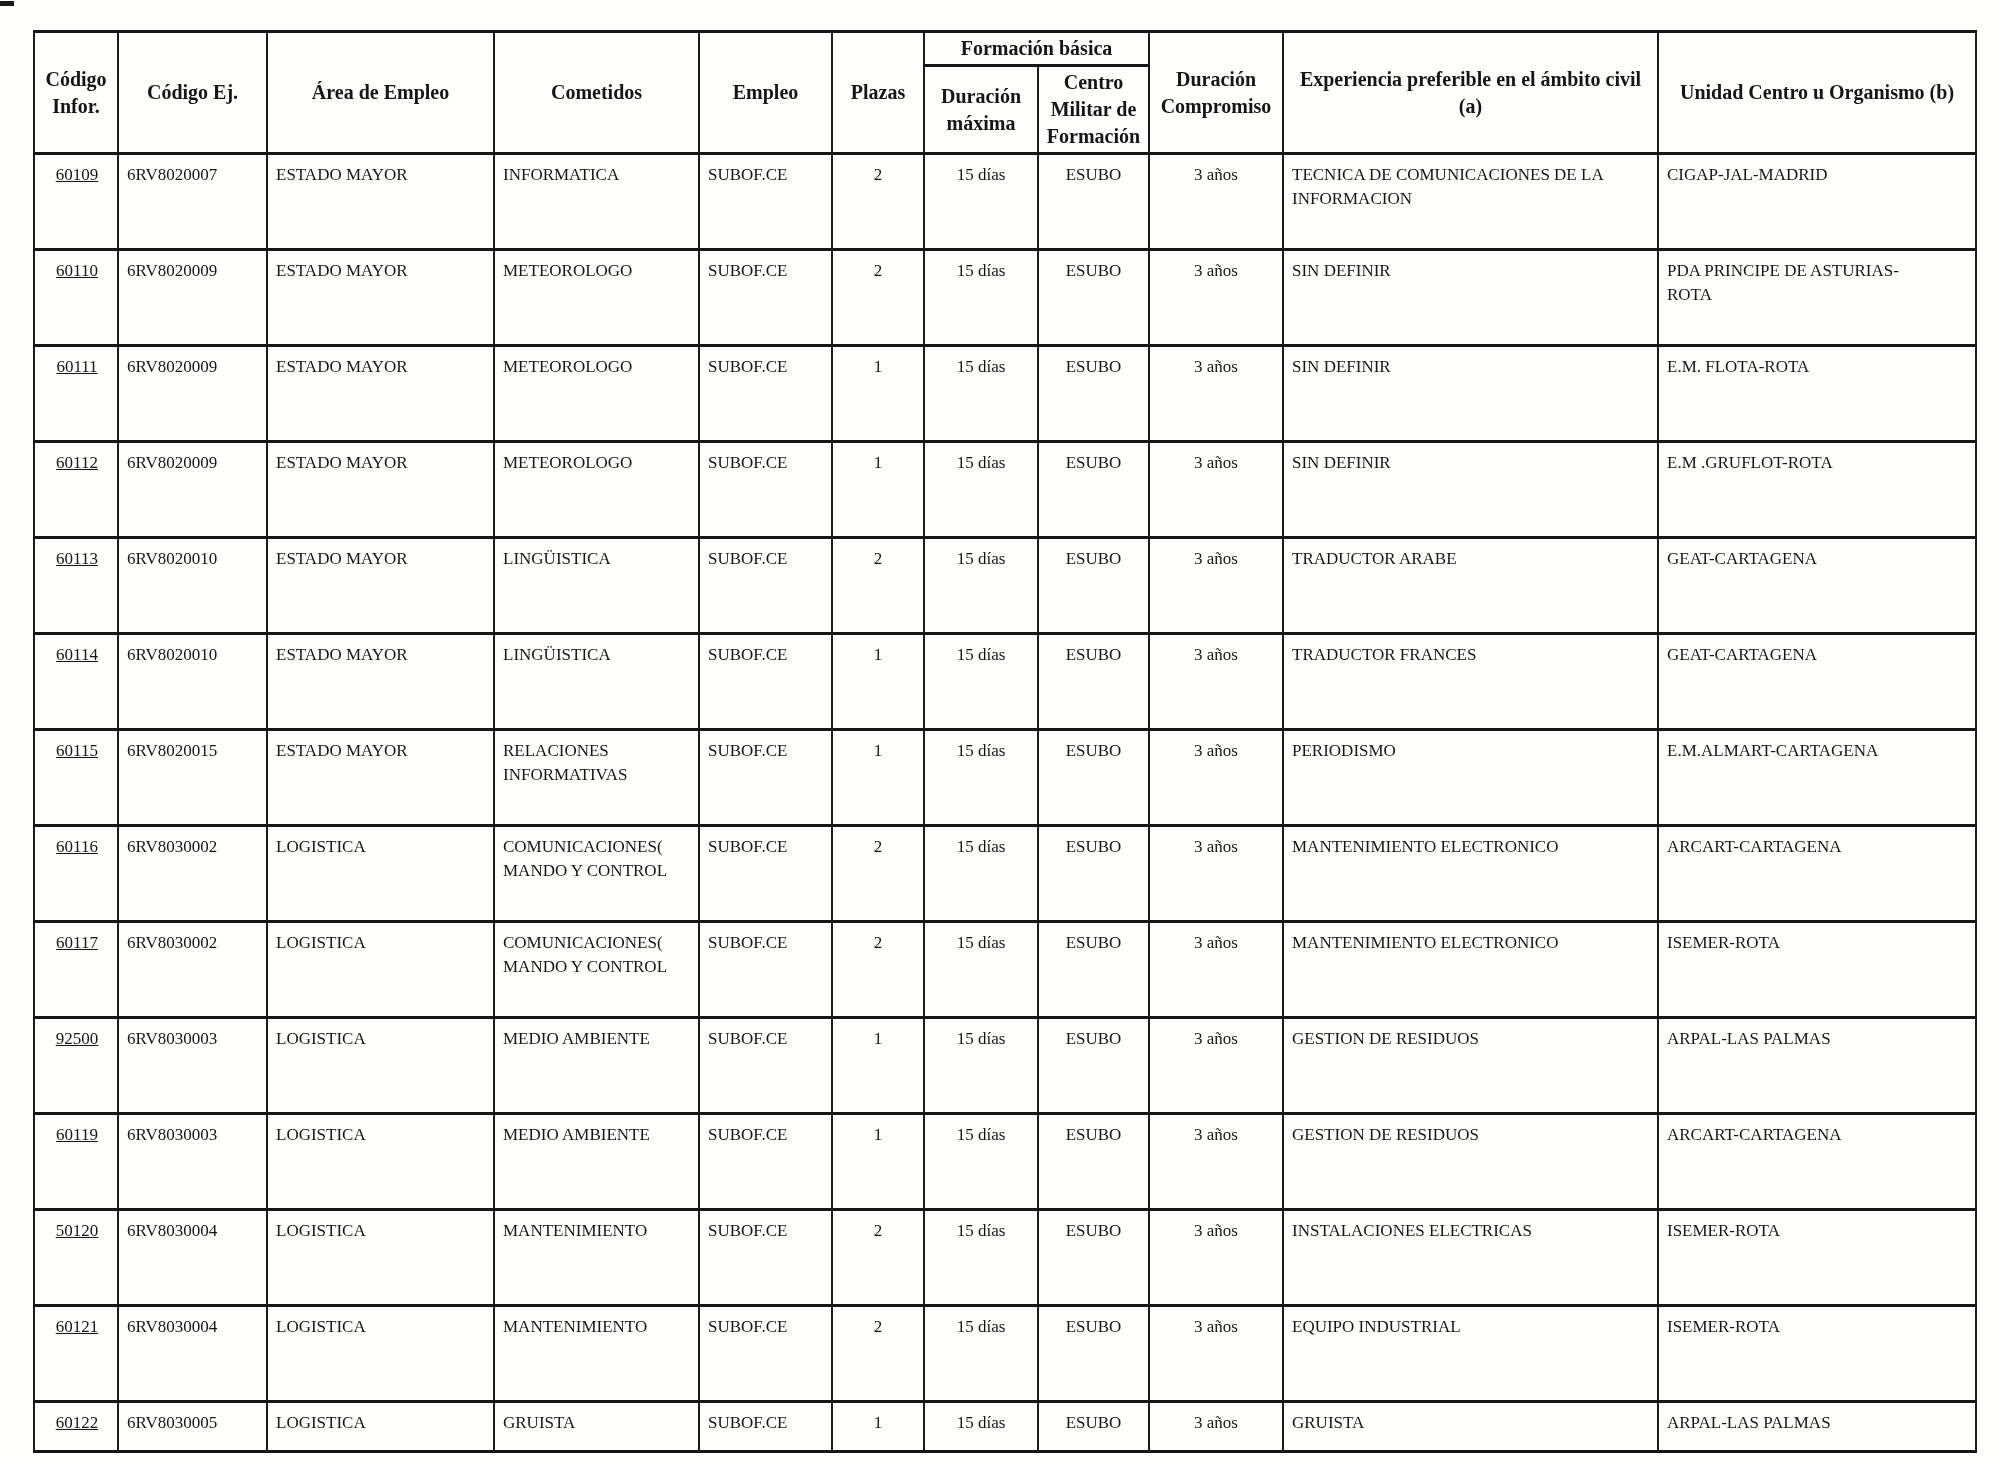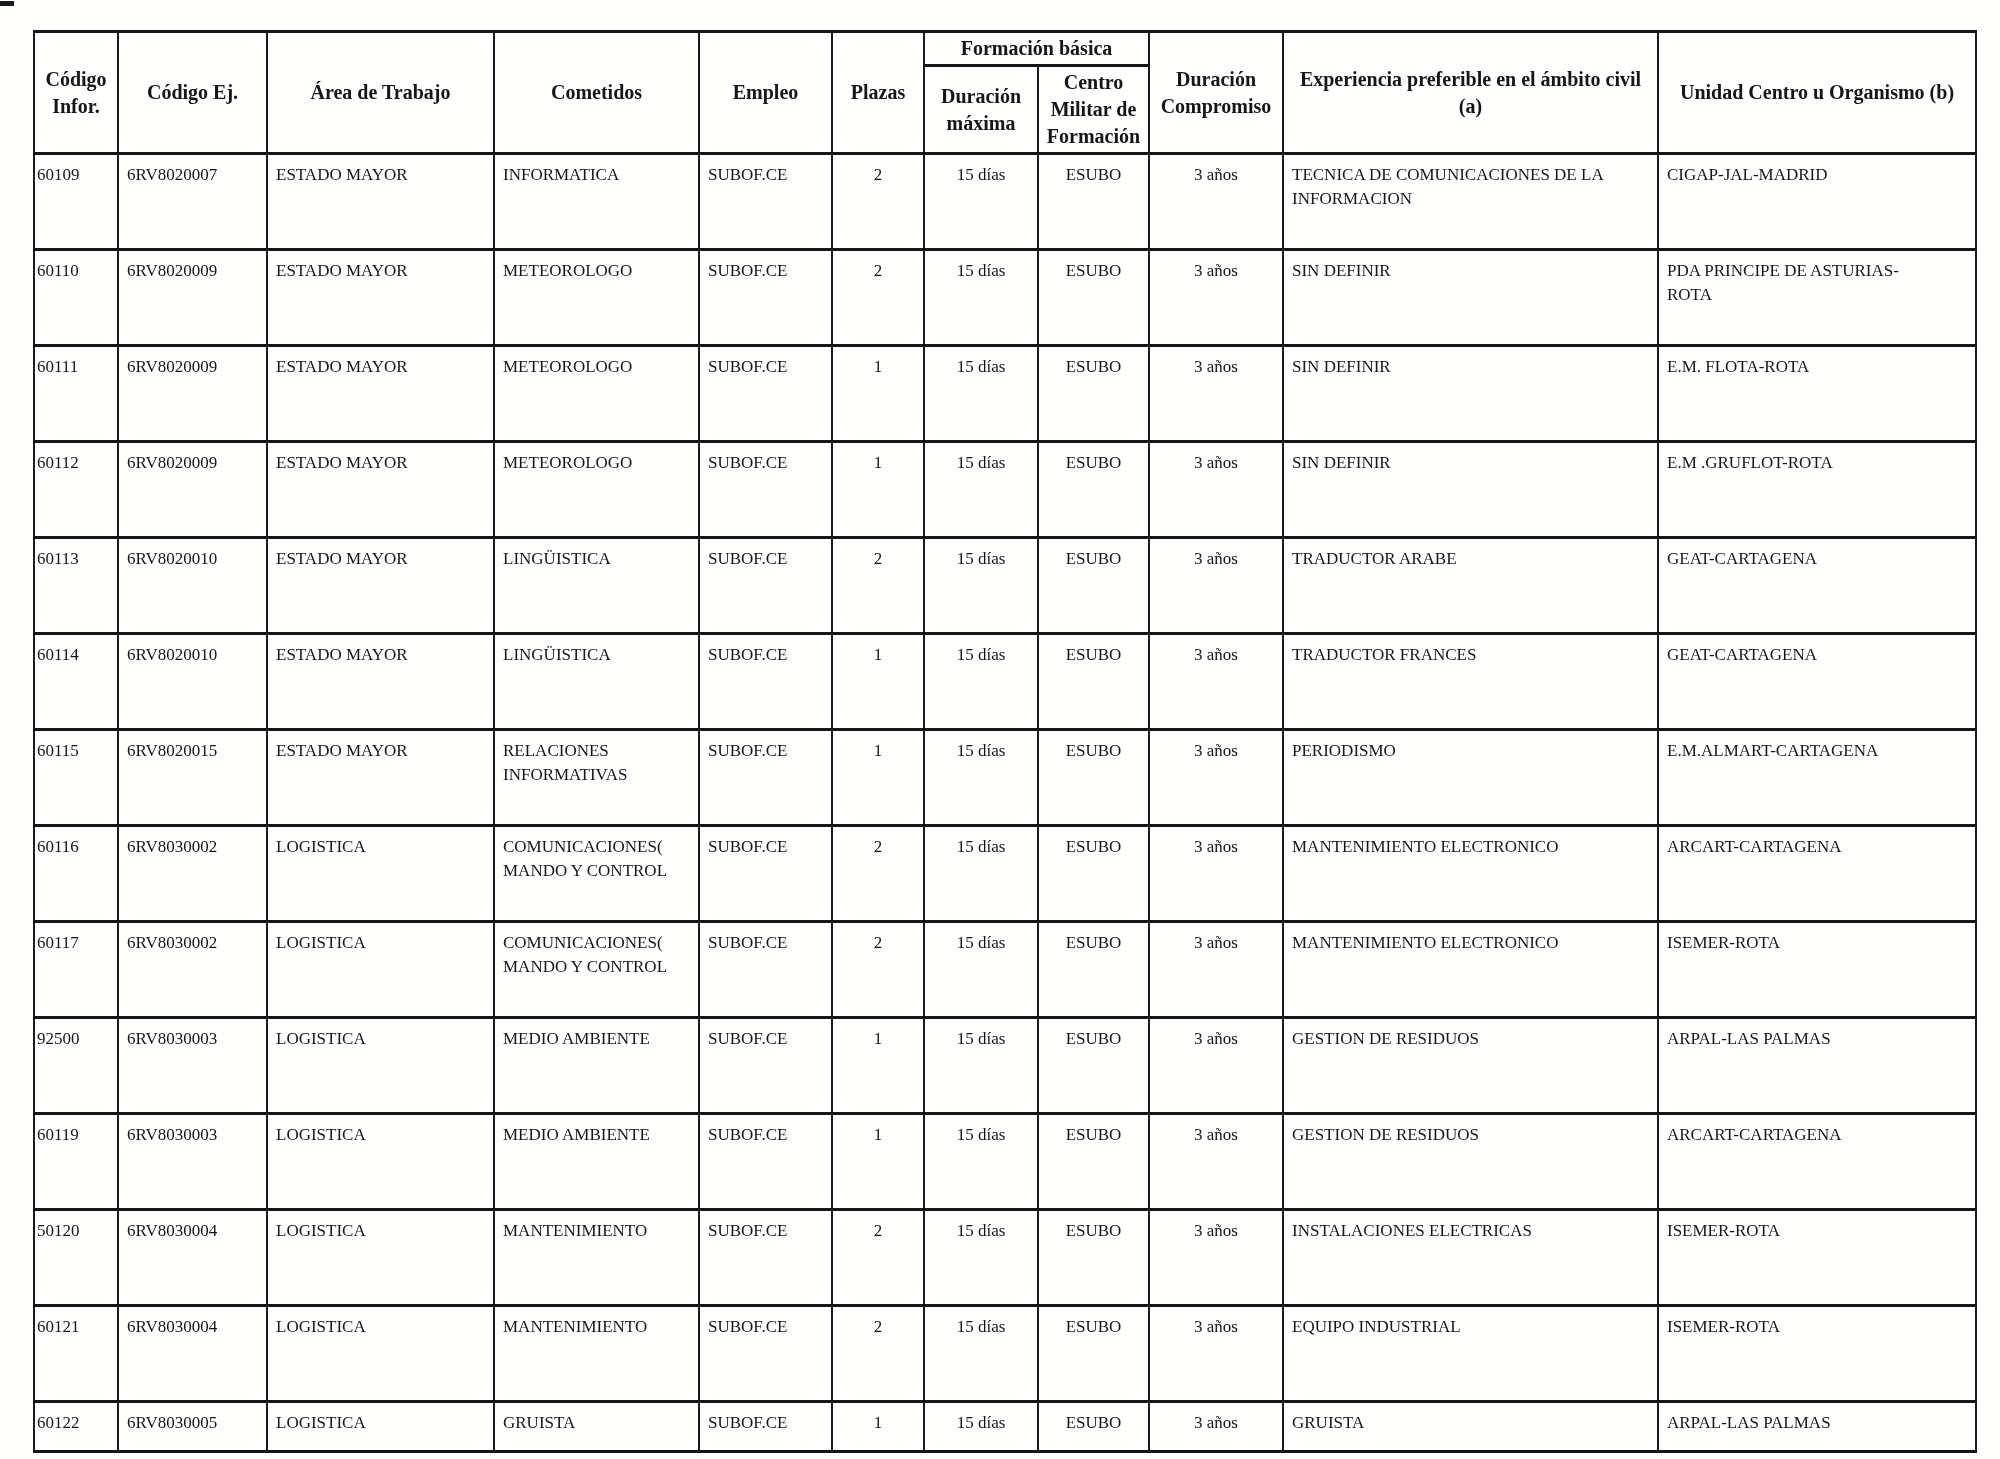--- a/index.html
+++ b/index.html
@@ -54,21 +54,21 @@
   thead tr.band-bottom { height: 69px; }
   tbody td {
     font-size: 17px;
     font-weight: normal;
     vertical-align: top;
     padding: 8px 8px 4px 8px;
     line-height: 1.4;
   }
   tbody tr { height: 96px; }
   tbody tr:last-child { height: 50px; }
-  td.col-codigo_infor { padding-left: 2px; padding-right: 10px; }
+  td.col-codigo_infor { text-align: center; padding-left: 12px; padding-right: 10px; text-decoration: underline; }
   td.col-plazas,
   td.col-duracion_maxima,
   td.col-centro_militar,
   td.col-duracion_compromiso { text-align: center; }
   td.col-codigo_ej,
   td.col-area,
   td.col-cometidos,
   td.col-empleo,
   td.col-experiencia,
   td.col-unidad { text-align: left; }
@@ -91,21 +91,21 @@
       <col style="width:111px">
       <col style="width:134px">
       <col style="width:375px">
       <col style="width:318px">
     </colgroup>
     <thead>
       <tr class="band-top">
         <th rowspan="2">Código
 Infor.</th>
         <th rowspan="2">Código Ej.</th>
-        <th rowspan="2">Área de Trabajo</th>
+        <th rowspan="2">Área de Empleo</th>
         <th rowspan="2">Cometidos</th>
         <th rowspan="2">Empleo</th>
         <th rowspan="2">Plazas</th>
         <th colspan="2">Formación básica</th>
         <th rowspan="2">Duración
 Compromiso</th>
         <th rowspan="2">Experiencia preferible en el ámbito civil (a)</th>
         <th rowspan="2">Unidad Centro u Organismo (b)</th>
       </tr>
       <tr class="band-bottom">

